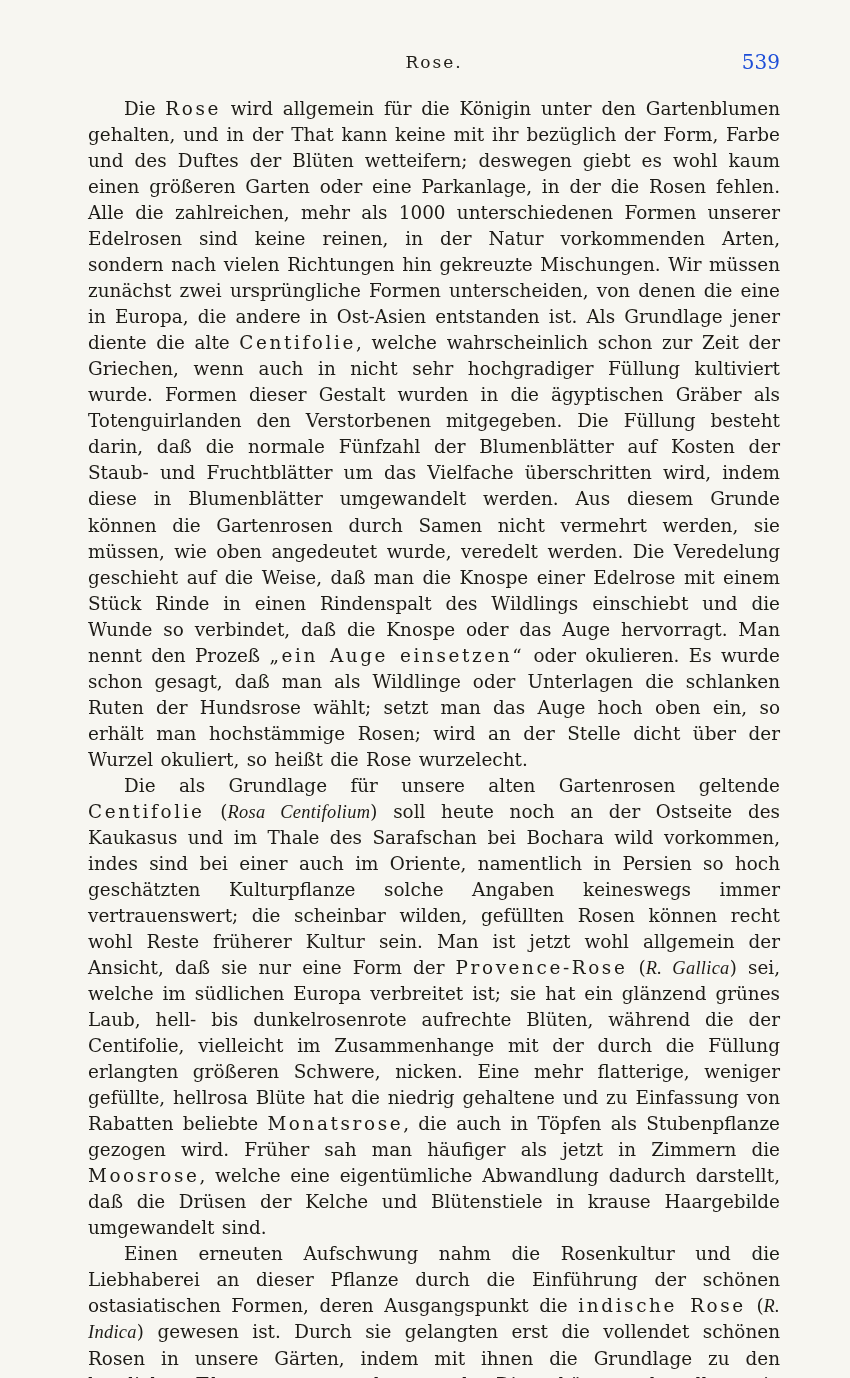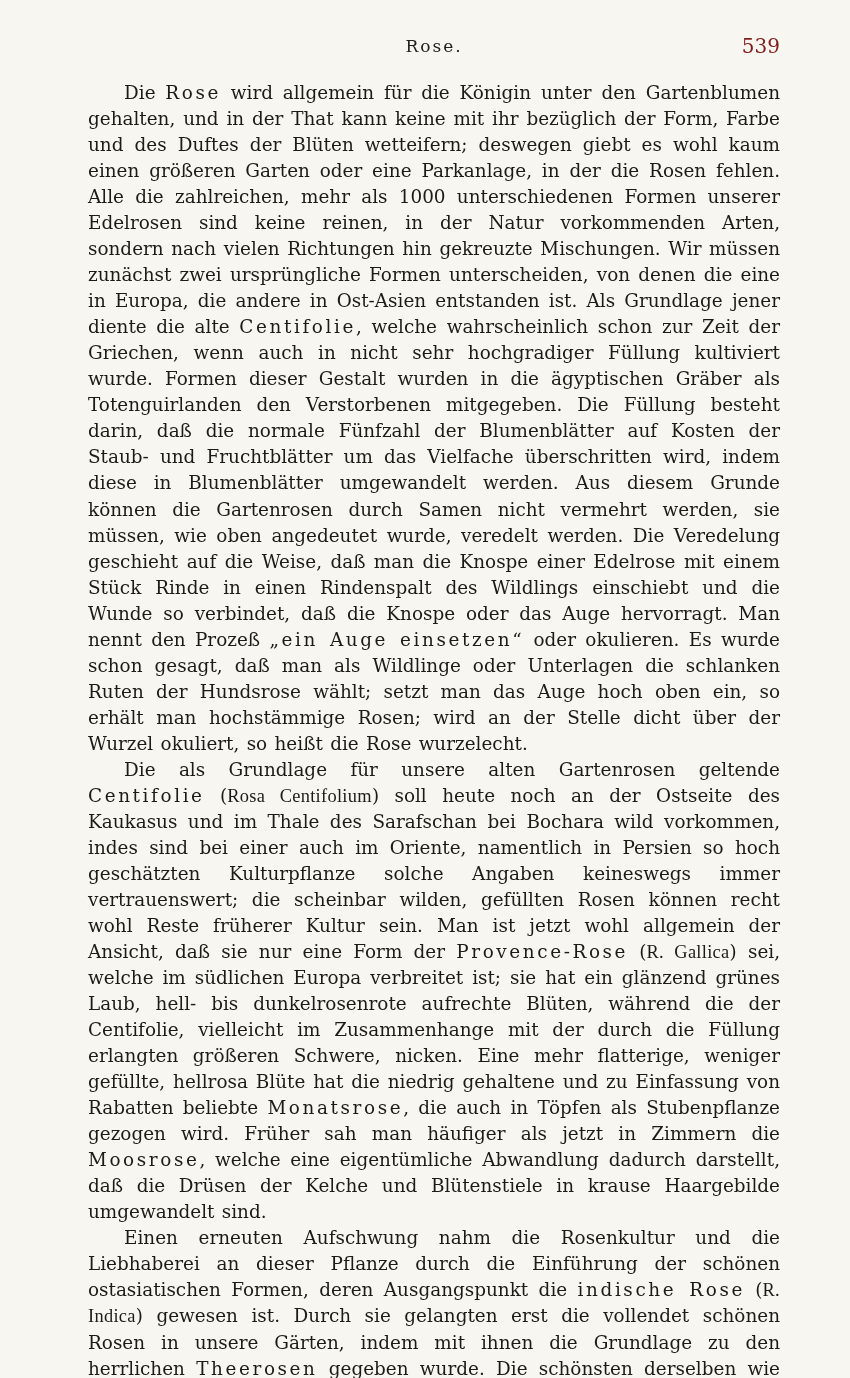--- a/index.html
+++ b/index.html
@@ -9,21 +9,21 @@
   }
   .page {
     position: relative;
     width: 850px;
     height: 1378px;
     margin: 0 auto;
     background: #f7f6f1;
     color: #1d1b16;
     font-family: "DejaVu Serif", serif;
     box-sizing: border-box;
-    padding: 36px 70px 40px 88px;
+    padding: 52px 70px 40px 88px;
     overflow: hidden;
   }
   .page-header {
     position: relative;
     height: 30px;
     margin-bottom: 14px;
   }
   .running-title {
     position: absolute;
     left: 0;
@@ -31,38 +31,39 @@
     text-align: center;
     font-size: 17px;
     letter-spacing: 2px;
     color: #23211b;
   }
   .page-number {
     position: absolute;
     right: 0;
     top: -2px;
     font-size: 20px;
-    color: #7f1d1d;
+    color: #1d4ed8;
   }
   .text-block {
     font-size: 18.4px;
     line-height: 1.415;
     text-align: justify;
     word-spacing: 1.5px;
   }
   .para {
     margin: 0;
     text-indent: 36px;
   }
   .run-n  {  }
   .run-sp {
     letter-spacing: 2.6px; 
     margin-top: 13px;
   }
   .run-i {
+    font-style: italic;
     font-family: "Liberation Serif", serif;
     letter-spacing: 0.3px;
   }
 </style>
 </head>
 <body>
 
 <div class="page">
   <div class="page-header">
     <span class="running-title">Rose.</span>

